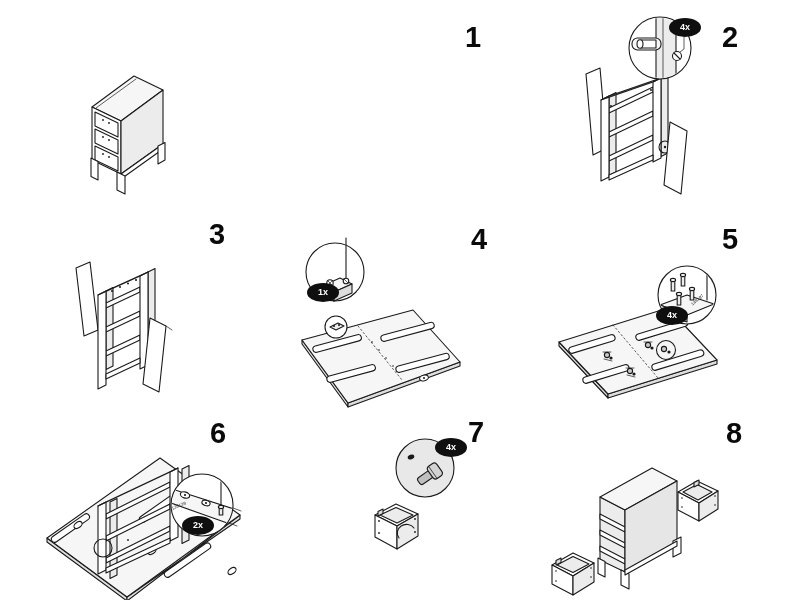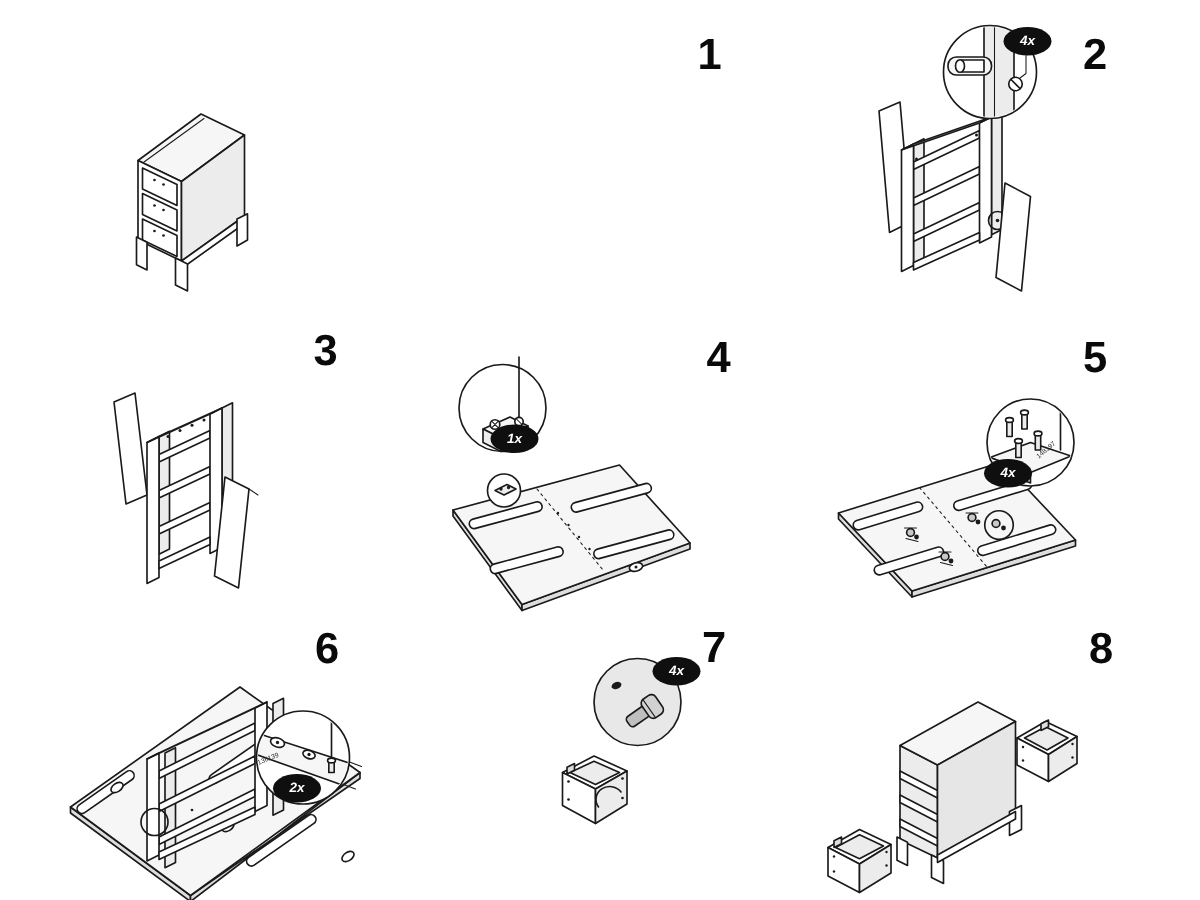--- a/index.html
+++ b/index.html
@@ -19,21 +19,21 @@
   .f4 {fill:#c9c9c9;}
   .ink{fill:#1a1a1a;}
   .dash{stroke-dasharray:1.6 2.6;}
   .step-number{
     position:absolute;font-size:29px;font-weight:800;color:#0a0a0a;
     letter-spacing:0px;line-height:1;
   }
   .badge{
     position:absolute;width:32px;height:19px;border-radius:50%;
     background:#0f0f0f;color:#ffffff;font-size:9px;font-weight:700;
-    display:flex;align-items:center;justify-content:center;line-height:1;font-style:italic;
+    display:flex;align-items:center;justify-content:center;line-height:1;
   }
   .pn{
     position:absolute;font-size:4.5px;color:#2a2a2a;line-height:1;
     white-space:nowrap;transform-origin:left center;
   }
 </style>
 </head>
 <body>
 
 <div id="page">
@@ -315,21 +315,21 @@
   <div class="step-number" style="left:465px;top:23px;">1</div>
   <div class="step-number" style="left:722px;top:23px;">2</div>
   <div class="step-number" style="left:209px;top:220px;">3</div>
   <div class="step-number" style="left:471px;top:225px;">4</div>
   <div class="step-number" style="left:722px;top:225px;">5</div>
   <div class="step-number" style="left:210px;top:419px;">6</div>
   <div class="step-number" style="left:468px;top:418px;">7</div>
   <div class="step-number" style="left:726px;top:419px;">8</div>
 
   <div class="badge" style="left:669px;top:18px;">4x</div>
-  <div class="badge" style="left:307px;top:283px;margin-left:20px;">1x</div>
+  <div class="badge" style="left:307px;top:283px;">1x</div>
   <div class="badge" style="left:656px;top:306px;">4x</div>
   <div class="badge" style="left:182px;top:516px;">2x</div>
   <div class="badge" style="left:435px;top:438px;">4x</div>
 
   <span class="pn" style="left:692px;top:303px;transform:rotate(-40deg);">148197</span>
   <span class="pn" style="left:172px;top:507px;transform:rotate(-22deg);">136139</span>
 
 </div>
 
 </body></html>

